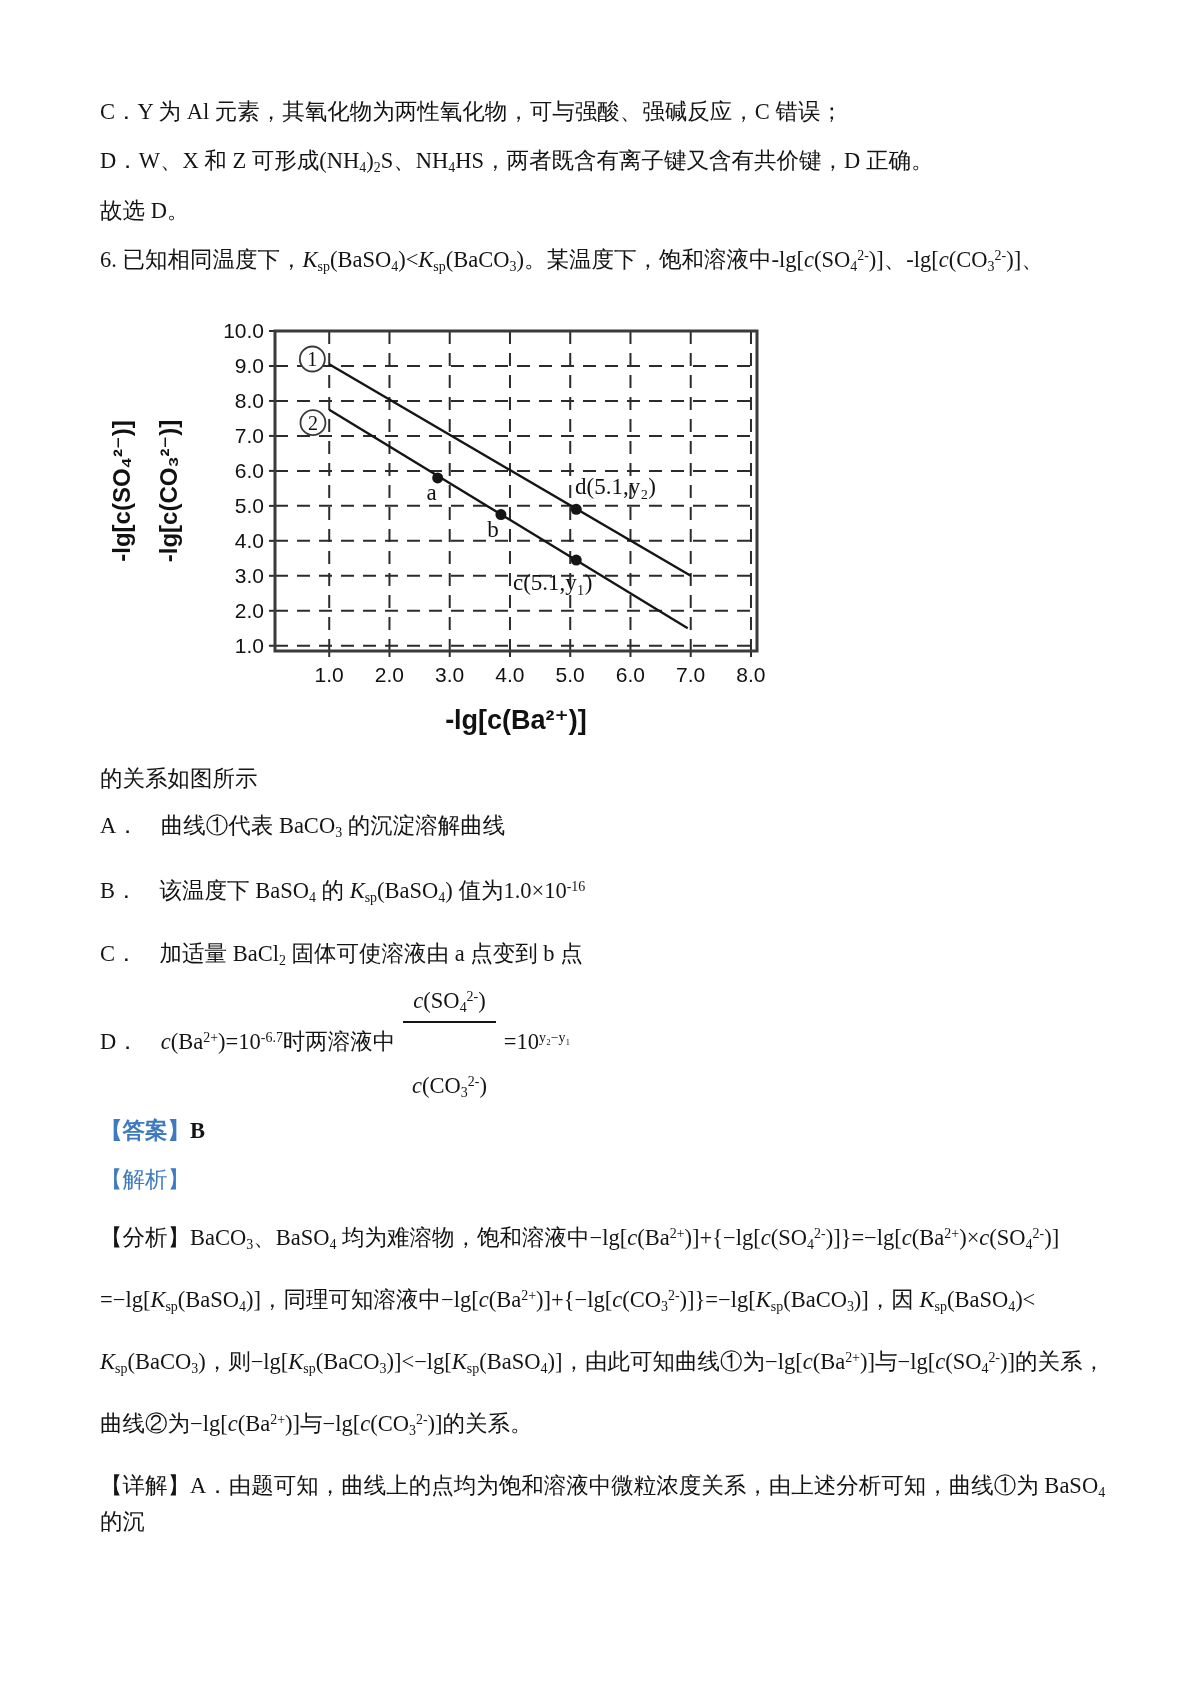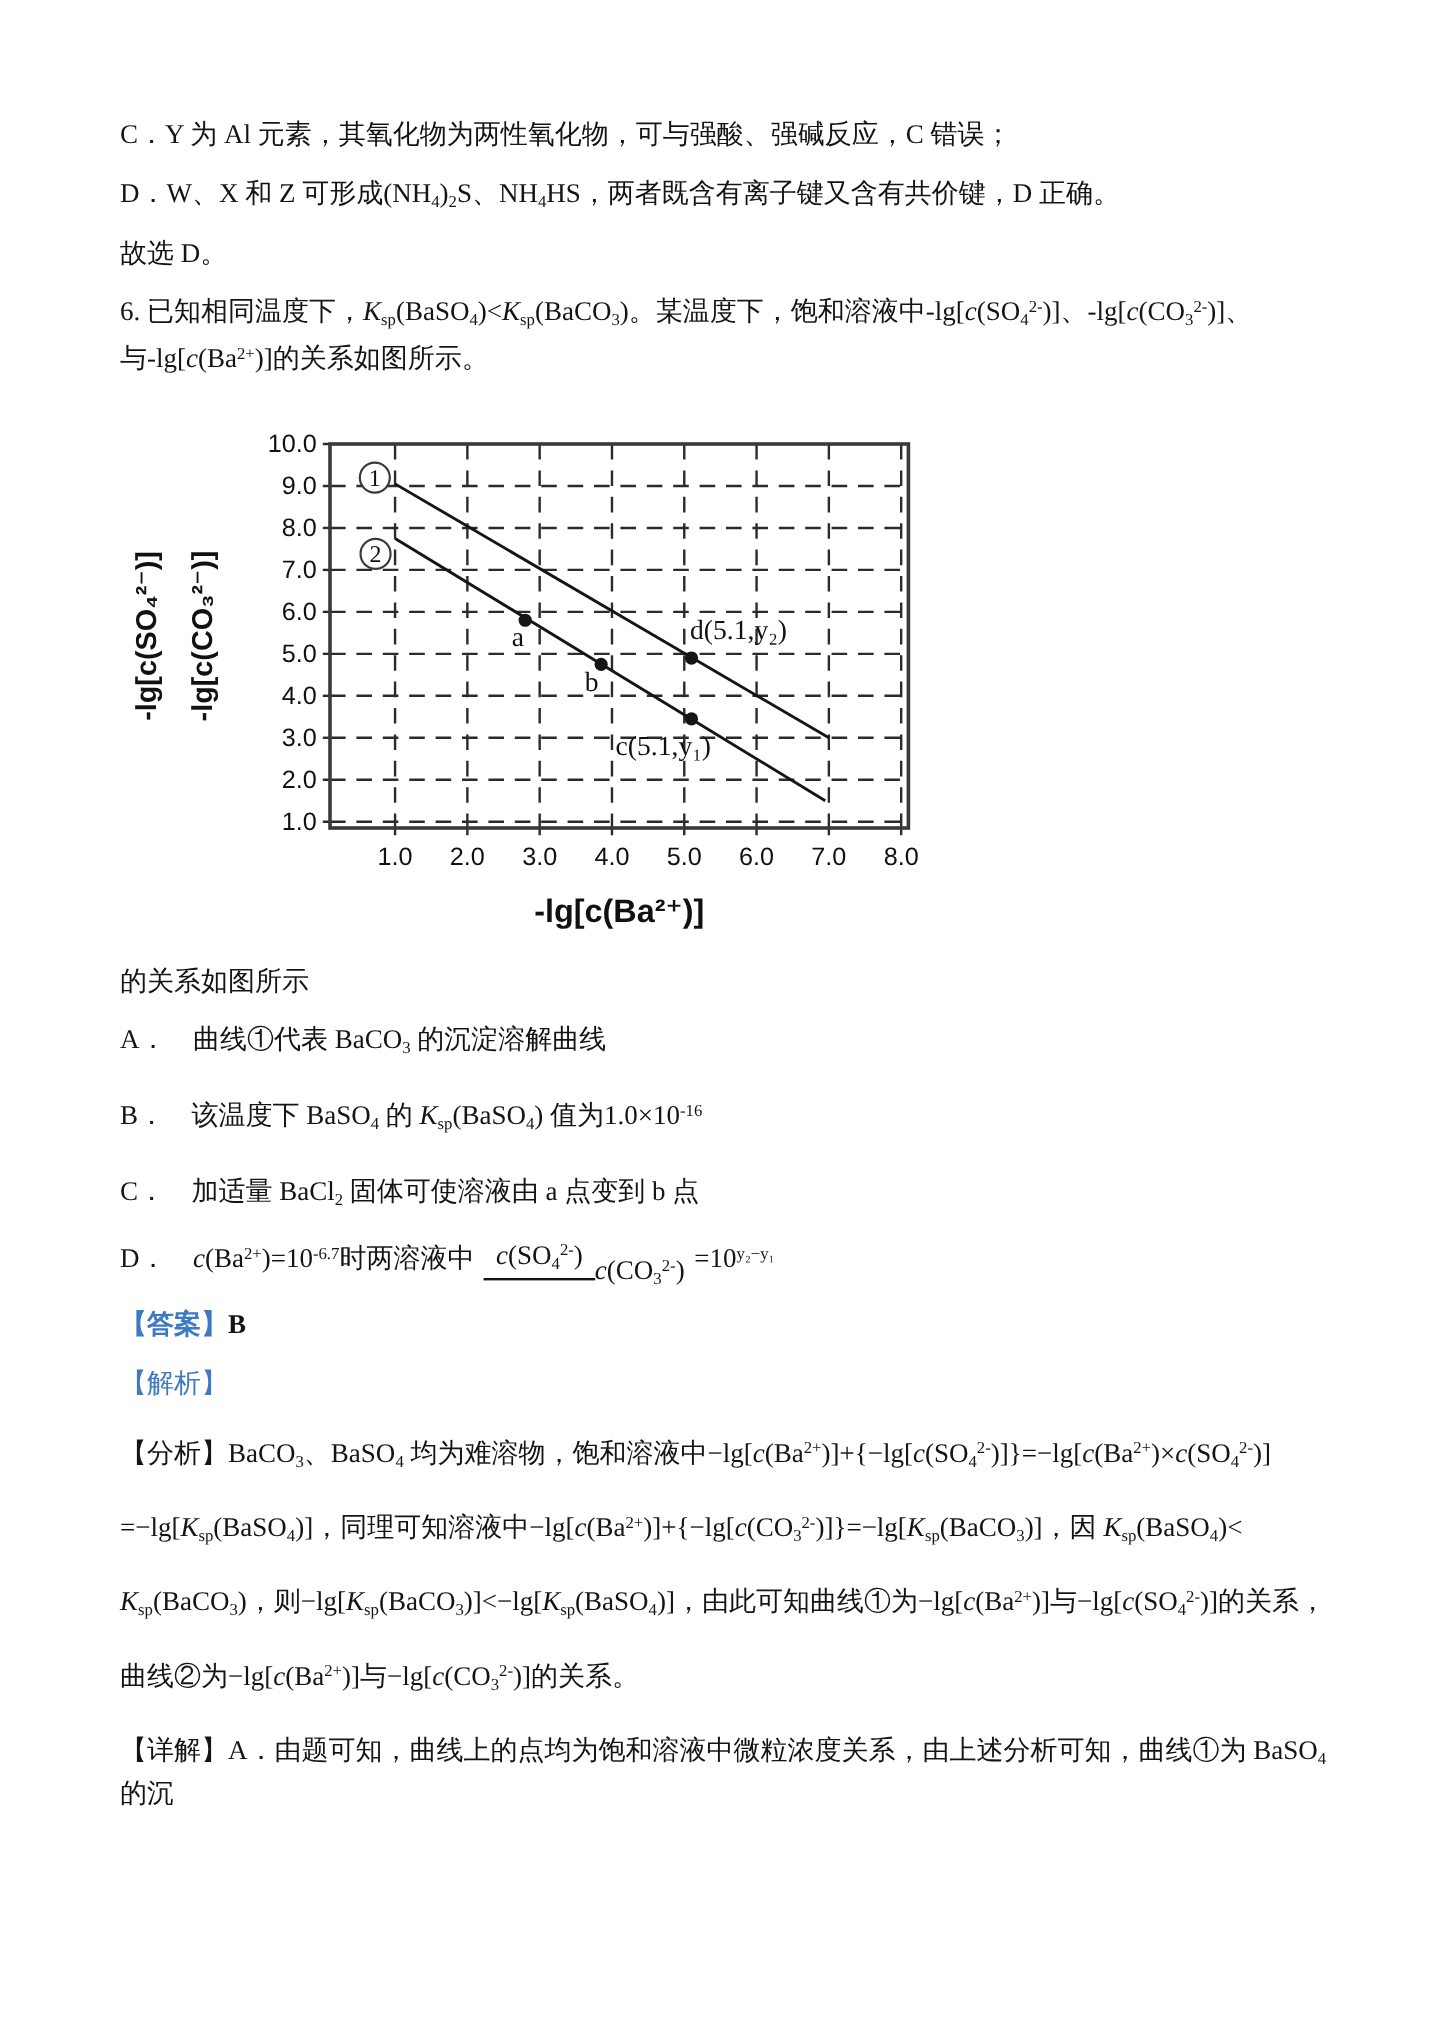--- a/index.html
+++ b/index.html
@@ -15,24 +15,24 @@
   .q6l1{margin-bottom:10px;}
   .q6l2{margin-bottom:0;}
   .chart-wrap{position:relative;width:700px;height:462px;margin:22px 0 6px 0;}
   .stem{margin:0 0 0 0;line-height:1.3;}
   .opt{display:flex;align-items:baseline;line-height:1.35;}
   .optlab{flex:0 0 auto;margin-right:22px;}
   .opt-a{margin-top:18px;}
   .opt-b{margin-top:34px;}
   .opt-c{margin-top:33px;}
   .opt-d{margin-top:16px;align-items:center;}
-  .frac{display:inline-flex;flex-direction:row;align-items:center;vertical-align:middle;
+  .frac{display:inline-flex;flex-direction:column;align-items:center;vertical-align:middle;
         margin:0 8px;text-align:left;line-height:1.25;}
   .frac .num{border-bottom:2px solid #141414;padding:2px 10px 5px;}
-  .frac .den{padding-top:20px;}
+  .frac .den{padding-top:20px;margin-top:29px;}
   .answer-row{margin-top:16px;line-height:1.3;font-weight:bold;}
   .heading-row{margin-top:18px;line-height:1.3;}
   .blue{color:#3d7ac0;}
   .aline{margin:26px 0 0;line-height:1.6;}
   
   .grid{stroke:#2b2b2b;stroke-width:2;stroke-dasharray:13 9;fill:none;}
   .tick{stroke:#2b2b2b;stroke-width:2;}
   .pborder{fill:none;stroke:#3a3a3a;stroke-width:3;}
   .curve{stroke:#151515;stroke-width:2.4;}
   .dot{fill:#151515;stroke:none;}
@@ -47,21 +47,20 @@
 <body>
 
 <div class="page">
   <div class="content">
 
     <p class="tline">C．Y 为 Al 元素，其氧化物为两性氧化物，可与强酸、强碱反应，C 错误；</p>
     <p class="tline">D．W、X 和 Z 可形成(NH<sub>4</sub>)<sub>2</sub>S、NH<sub>4</sub>HS，两者既含有离子键又含有共价键，D 正确。</p>
     <p class="tline">故选 D。</p>
 
     <p class="tline q6l1">6. 已知相同温度下，<i>K</i><sub>sp</sub>(BaSO<sub>4</sub>)&lt;<i>K</i><sub>sp</sub>(BaCO<sub>3</sub>)。某温度下，饱和溶液中-lg[<i>c</i>(SO<sub>4</sub><sup>2-</sup>)]、-lg[<i>c</i>(CO<sub>3</sub><sup>2-</sup>)]、</p>
-    <p class="tline q6l2">与-lg[<i>c</i>(Ba<sup>2+</sup>)]的关系如图所示。</p>
 
     <div class="chart-wrap">
       <svg id="chart-svg" width="700" height="462" viewBox="0 0 700 462">
           <line x1="229.225" y1="35" x2="229.225" y2="355" class="grid"></line>
           <line x1="229.225" y1="355" x2="229.225" y2="361" class="tick"></line>
           <line x1="289.475" y1="35" x2="289.475" y2="355" class="grid"></line>
           <line x1="289.475" y1="355" x2="289.475" y2="361" class="tick"></line>
           <line x1="349.725" y1="35" x2="349.725" y2="355" class="grid"></line>
           <line x1="349.725" y1="355" x2="349.725" y2="361" class="tick"></line>
           <line x1="409.975" y1="35" x2="409.975" y2="355" class="grid"></line>

